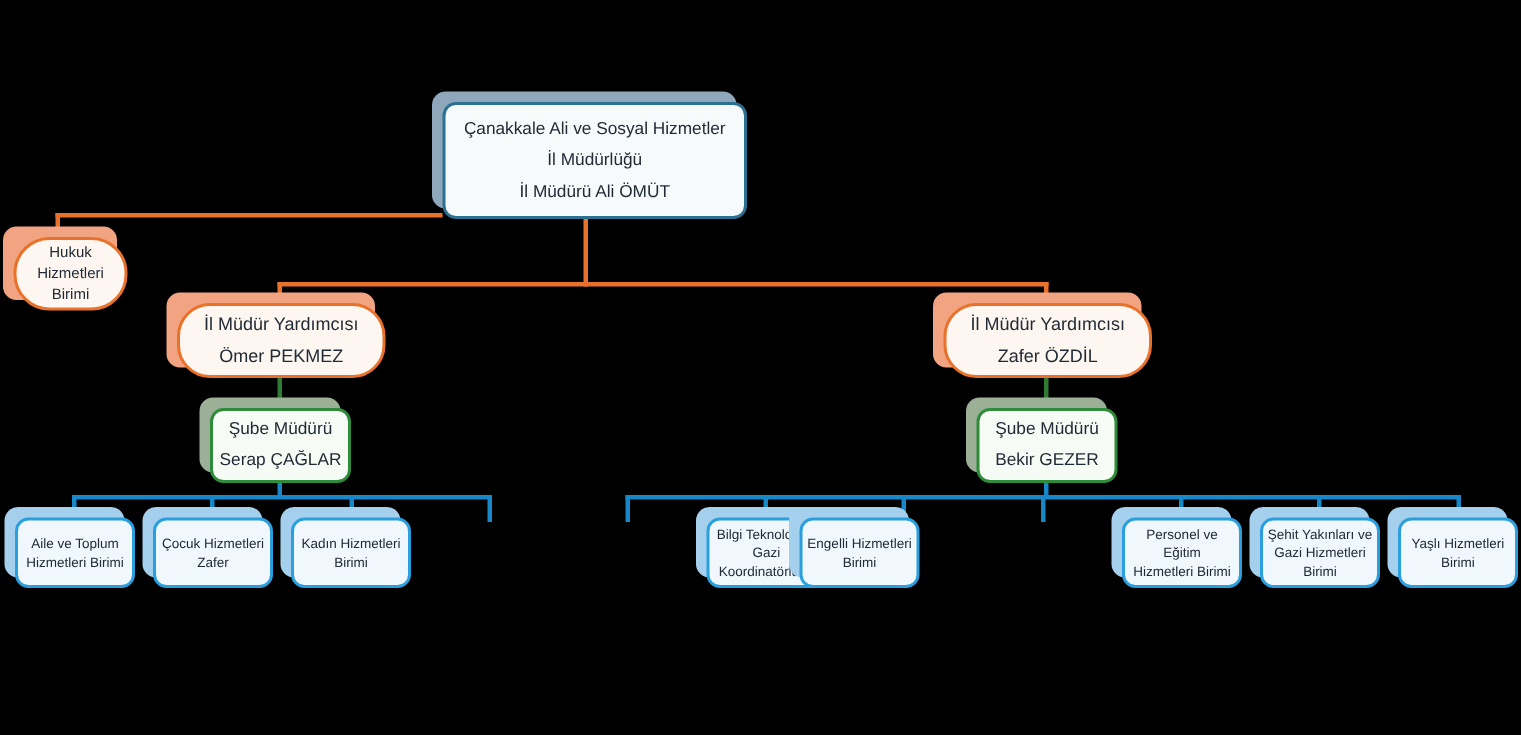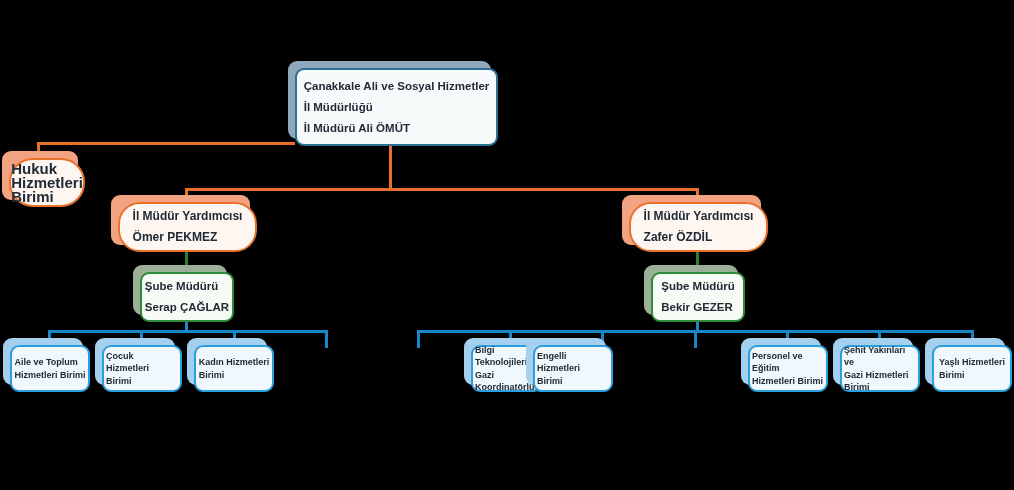--- a/index.html
+++ b/index.html
@@ -14,29 +14,29 @@
   .ln.b{background:#1787C8;}
   
   .node{position:absolute;z-index:2;}
   .node::before{
     content:"";position:absolute;left:-7px;top:-7px;width:100%;height:100%;
     border-radius:9px;background:var(--sh);
   }
   .node .front{
     position:relative;width:100%;height:100%;box-sizing:border-box;
     border:2.5px solid var(--bd);background:var(--bg);border-radius:9px;
-    display:flex;align-items:center;justify-content:center;text-align:left;
-    color:#212B36;font-weight:700;white-space:pre-line;padding:2px;
+    display:flex;align-items:center;justify-content:center;text-align:center;
+    color:#212B36;font-weight:400;white-space:pre-line;padding:2px;
   }
   .theme-root{--bd:#2C7092;--bg:#F7FAFB;--sh:#8FA7BA;}
   .theme-orange{--bd:#E8722B;--bg:#FEF6F0;--sh:#F2A381;}
   .theme-green{--bd:#2E8B3A;--bg:#F7FBF5;--sh:#9CB098;}
   .theme-blue{--bd:#2B9FDE;--bg:#F0F7FD;--sh:#A4D0EE;}
   .root .front{font-size:11.5px;line-height:21px;}
-  .legal .front{font-size:15px;line-height:14px;border-radius:24px;}
+  .legal .front{font-size:10px;line-height:14px;border-radius:24px;}
   .deputy .front{font-size:12px;line-height:21px;border-radius:22px;}
   .manager .front{font-size:11.5px;line-height:21px;}
   .unit{top:345px;width:80px;height:47px;}
   .unit .front{font-size:9px;line-height:12.5px;}
 </style>
 </head>
 <body>
 
 <div class="stage">
 
@@ -95,21 +95,21 @@
     <div class="front">Şube Müdürü
 Bekir GEZER</div>
   </div>
 
   <div class="node unit theme-blue" style="left:10px">
     <div class="front">Aile ve Toplum
 Hizmetleri Birimi</div>
   </div>
   <div class="node unit theme-blue" style="left:102px">
     <div class="front">Çocuk Hizmetleri
-Birimi</div>
+Zafer</div>
   </div>
   <div class="node unit theme-blue" style="left:194px">
     <div class="front">Kadın Hizmetleri
 Birimi</div>
   </div>
   <div class="node unit theme-blue" style="left:471px">
     <div class="front">Bilgi Teknolojileri
 Gazi
 Koordinatörlüğü</div>
   </div>

